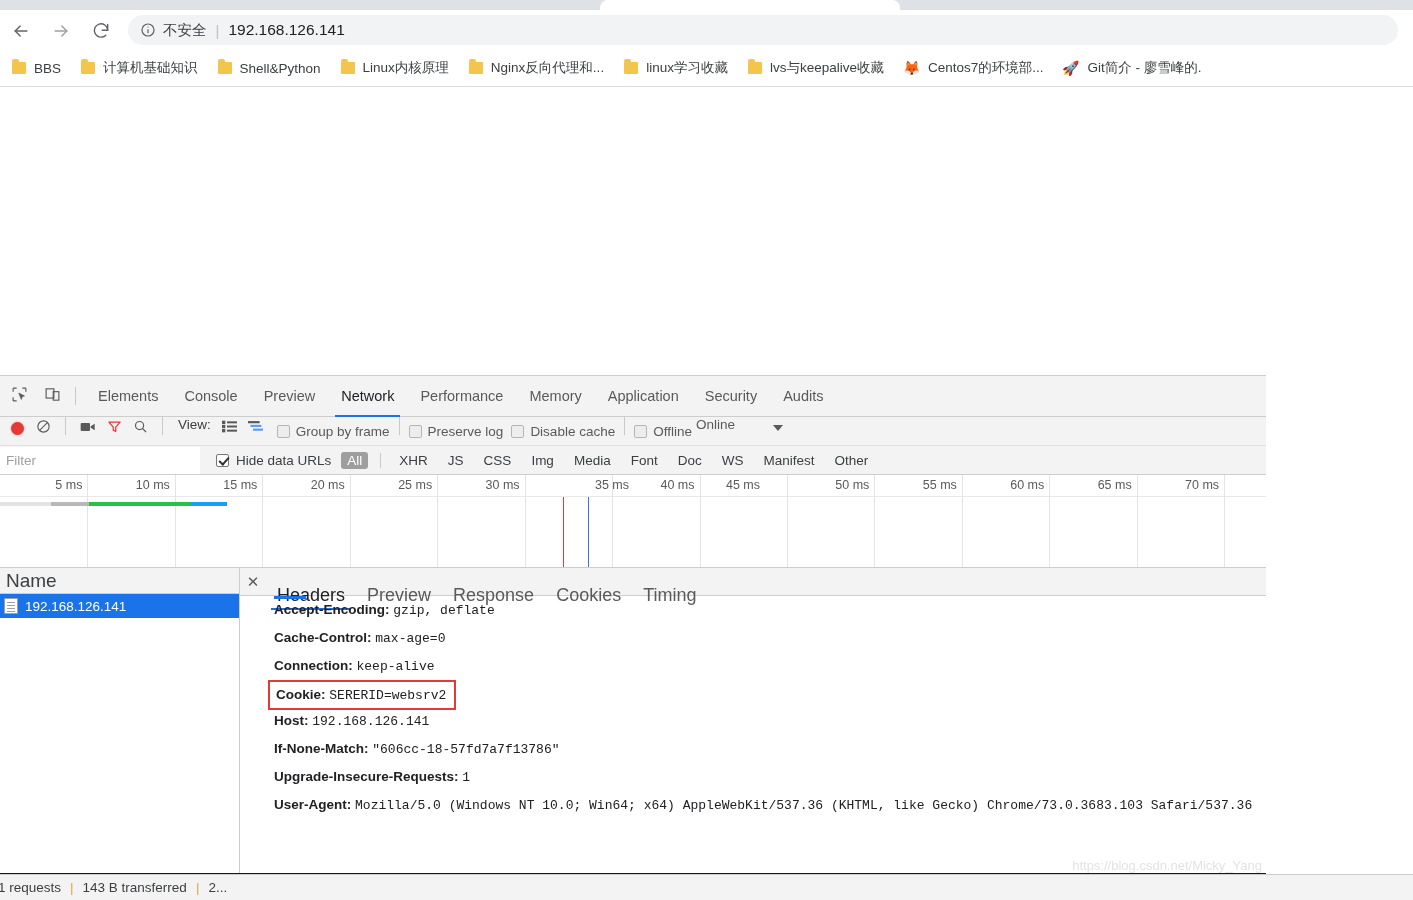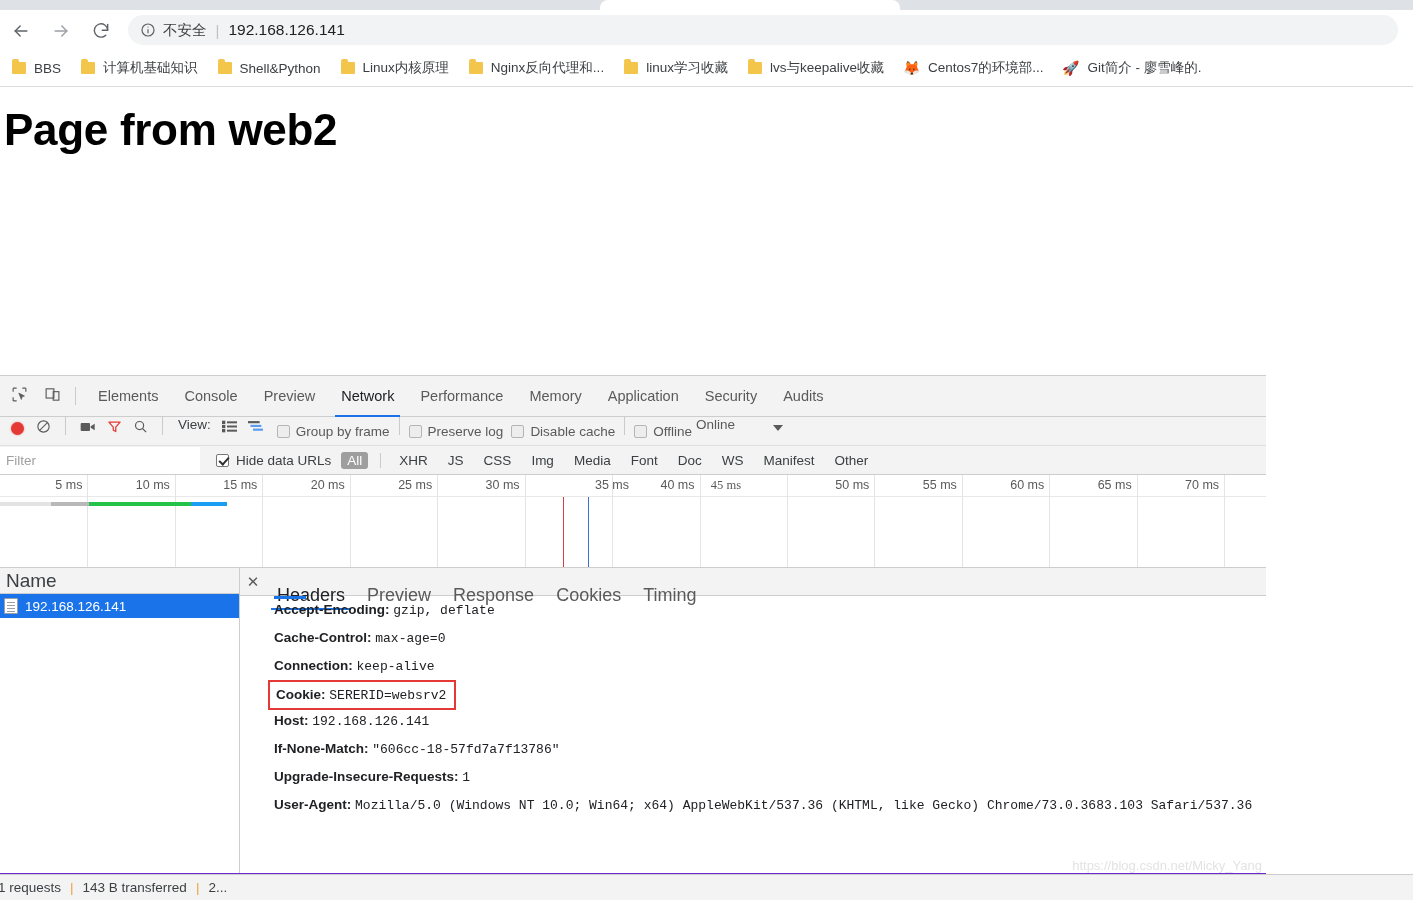--- a/index.html
+++ b/index.html
@@ -86,21 +86,21 @@
   }
   .page-h1 {
     position: absolute; left: 4px; top: 18px;
     font-size: 44px; font-weight: bold; color: #000000;
     letter-spacing: -0.3px;
   }
 
   
   .devtools {
     position: absolute; left: 0; top: 375px; width: 1266px; height: 525px;
-    background: #6d28d9; border-top: 1px solid #cdcdcd;
+    background: #0f172a; border-top: 1px solid #cdcdcd;
   }
 
   .dt-tabbar {
     position: relative; height: 41px; background: #f3f3f3;
     border-bottom: 1px solid #cdcdcd; display: flex; align-items: center;
   }
   .dt-icon-btn {
     width: 28px; height: 28px; margin-left: 5px;
     display: flex; align-items: center; justify-content: center;
     color: #5a5a5a; flex: 0 0 auto;
@@ -350,23 +350,20 @@
       <div class="bm">
         <span class="fox-ico">🦊</span>
         <span class="bm-label">Centos7的环境部...</span>
       </div>
       <div class="bm">
         <span class="rocket-ico">🚀</span>
         <span class="bm-label">Git简介 - 廖雪峰的.</span>
       </div>
     </div>
 
-  <div class="page-area">
-    <h1 class="page-h1">Page from web2</h1>
-  </div>
 
   <div class="devtools">
 
     <div class="dt-tabbar">
       <div class="dt-icon-btn">
         <span>
           <svg width="17" height="17" viewBox="0 0 24 24" fill="none" stroke="#5a5a5a" stroke-width="1.6">
               <path d="M3 3h5M3 3v5M21 3h-5M21 3v5M3 21h5M3 21v-5"></path>
               <path d="M11 10l8 4-3.3 1.2L14.6 19z" fill="#5a5a5a" stroke="#5a5a5a" stroke-width="1"></path>
             </svg>
@@ -511,21 +508,21 @@
         <div class="tl-tick-label" style="left: 349.752px;">20 ms</div>
         <div class="tl-tick" style="left: 437.191px;"></div>
         <div class="tl-tick-label" style="left: 437.191px;">25 ms</div>
         <div class="tl-tick" style="left: 524.629px;"></div>
         <div class="tl-tick-label" style="left: 524.629px;">30 ms</div>
         <div class="tl-tick" style="left: 612.067px;"></div>
         <div class="tl-tick-label" style="left: 634px;">35 ms</div>
         <div class="tl-tick" style="left: 699.505px;"></div>
         <div class="tl-tick-label" style="left: 699.505px;">40 ms</div>
         <div class="tl-tick" style="left: 786.943px;"></div>
-        <div class="tl-tick-label" style="left: 746px; font-family: Liberation Serif, serif;">45 ms</div>
+        <div class="tl-tick-label" style="left: 765px;">45 ms</div>
         <div class="tl-tick" style="left: 874.381px;"></div>
         <div class="tl-tick-label" style="left: 874.381px;">50 ms</div>
         <div class="tl-tick" style="left: 961.819px;"></div>
         <div class="tl-tick-label" style="left: 961.819px;">55 ms</div>
         <div class="tl-tick" style="left: 1049.26px;"></div>
         <div class="tl-tick-label" style="left: 1049.26px;">60 ms</div>
         <div class="tl-tick" style="left: 1136.7px;"></div>
         <div class="tl-tick-label" style="left: 1136.7px;">65 ms</div>
         <div class="tl-tick" style="left: 1224.13px;"></div>
         <div class="tl-tick-label" style="left: 1224.13px;">70 ms</div>

